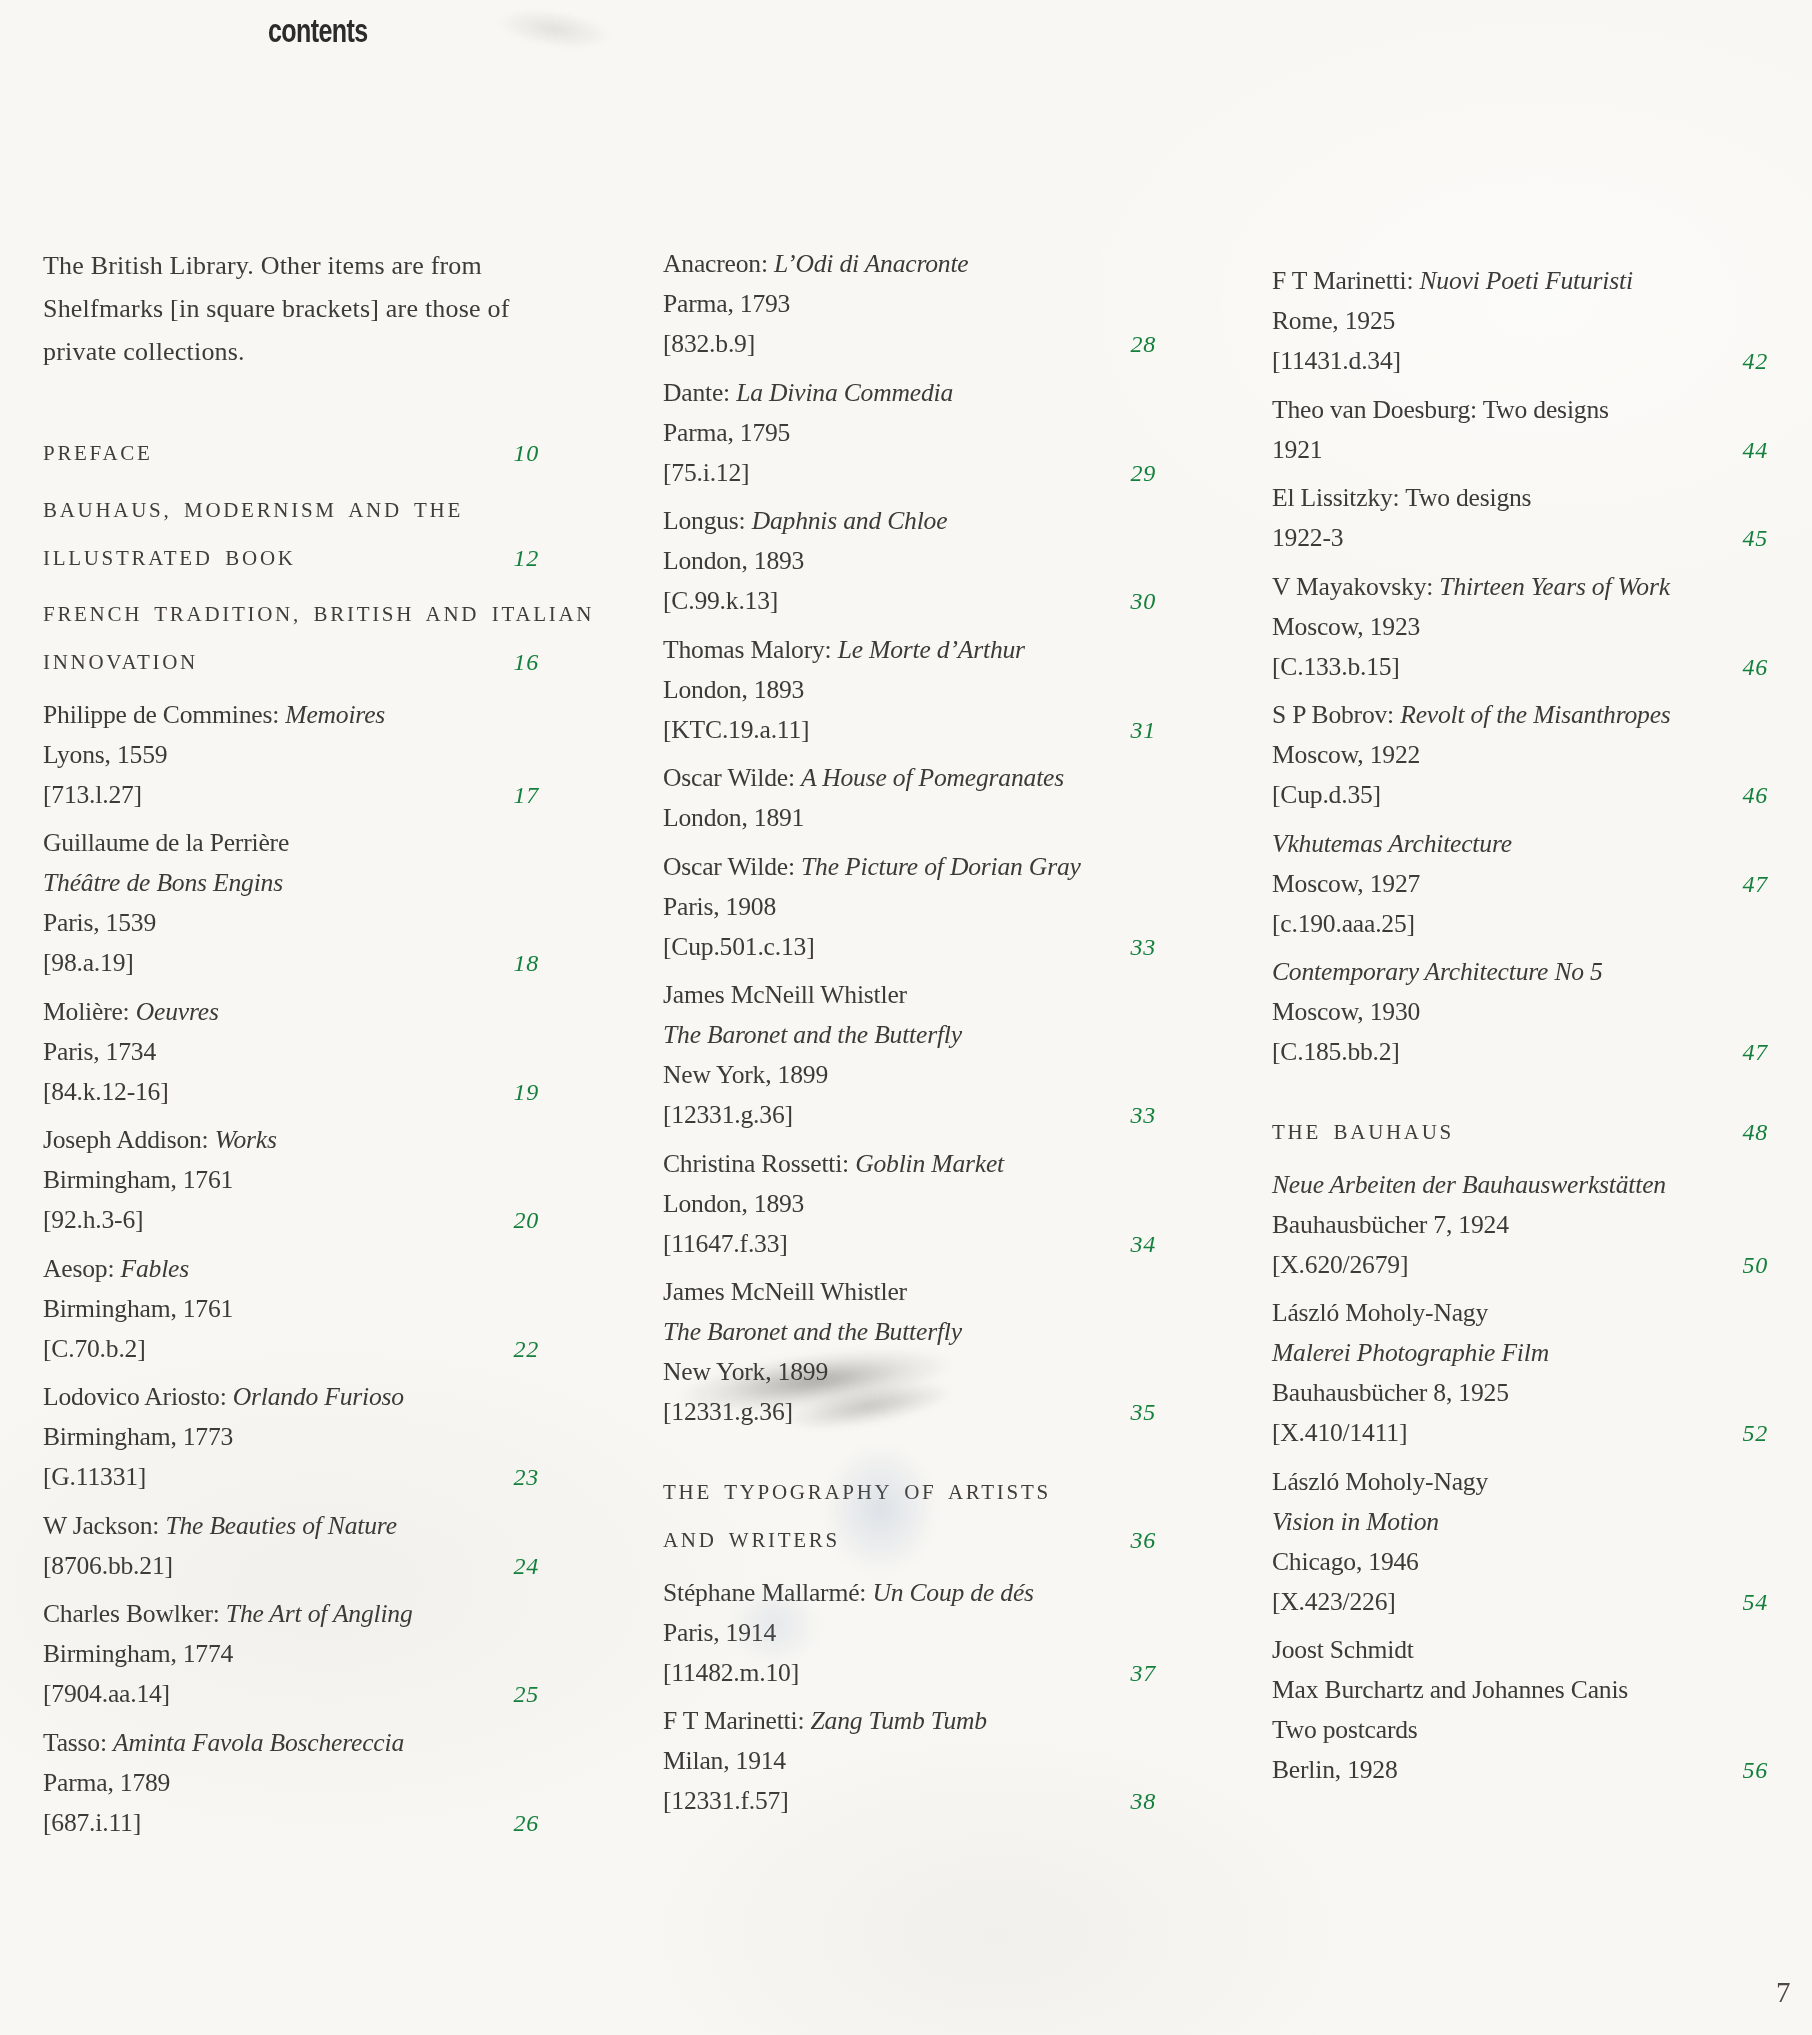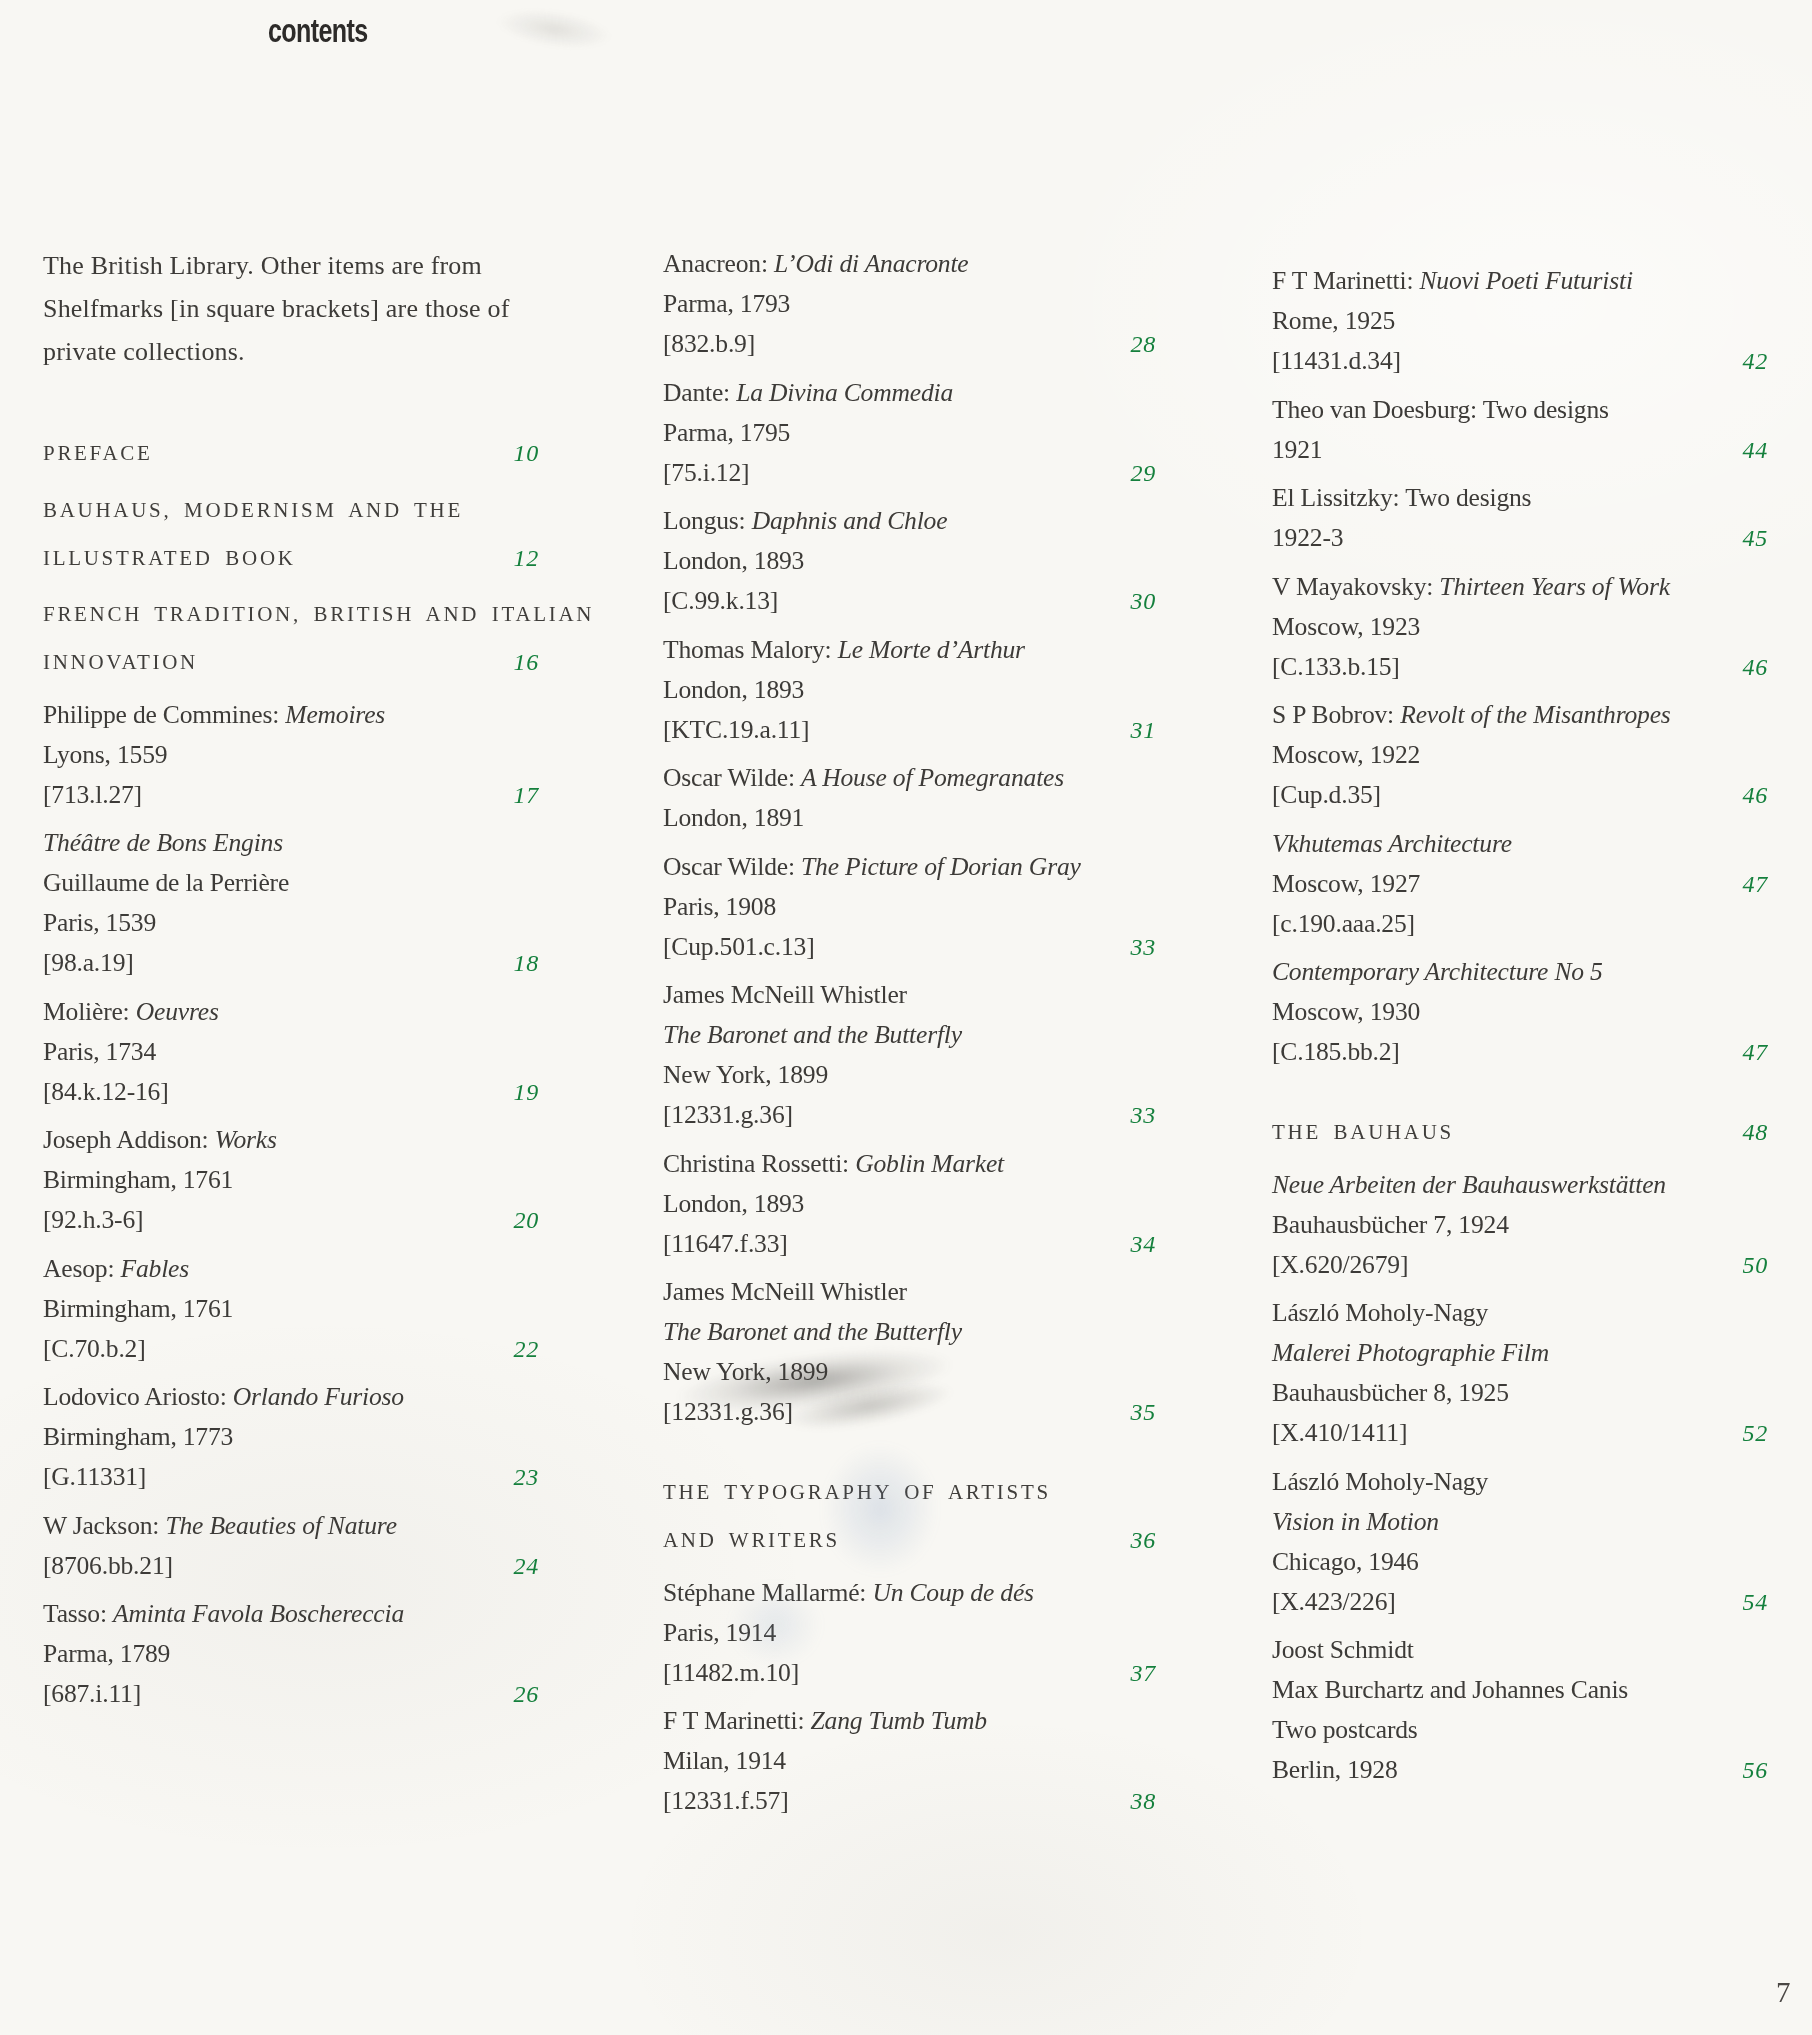--- a/index.html
+++ b/index.html
@@ -139,22 +139,22 @@
       <div class="block section">
         <div class="line"><span>FRENCH TRADITION, BRITISH AND ITALIAN</span></div>
         <div class="line"><span>INNOVATION</span><span class="page-ref">16</span></div>
       </div>
       <div class="block entry">
         <div class="line"><span>Philippe de Commines: </span><span class="it">Memoires</span></div>
         <div class="line"><span>Lyons, 1559</span></div>
         <div class="line"><span>[713.l.27]</span><span class="page-ref">17</span></div>
       </div>
       <div class="block entry">
+        <div class="line"><span>Guillaume de la Perrière</span></div>
         <div class="line"><span class="it">Théâtre de Bons Engins</span></div>
-        <div class="line"><span>Guillaume de la Perrière</span></div>
         <div class="line"><span>Paris, 1539</span></div>
         <div class="line"><span>[98.a.19]</span><span class="page-ref">18</span></div>
       </div>
       <div class="block entry">
         <div class="line"><span>Molière: </span><span class="it">Oeuvres</span></div>
         <div class="line"><span>Paris, 1734</span></div>
         <div class="line"><span>[84.k.12-16]</span><span class="page-ref">19</span></div>
       </div>
       <div class="block entry">
         <div class="line"><span>Joseph Addison: </span><span class="it">Works</span></div>
@@ -167,20 +167,25 @@
         <div class="line"><span>[C.70.b.2]</span><span class="page-ref">22</span></div>
       </div>
       <div class="block entry">
         <div class="line"><span>Lodovico Ariosto: </span><span class="it">Orlando Furioso</span></div>
         <div class="line"><span>Birmingham, 1773</span></div>
         <div class="line"><span>[G.11331]</span><span class="page-ref">23</span></div>
       </div>
       <div class="block entry">
         <div class="line"><span>W Jackson: </span><span class="it">The Beauties of Nature</span></div>
         <div class="line"><span>[8706.bb.21]</span><span class="page-ref">24</span></div>
+      </div>
+      <div class="block entry">
+        <div class="line"><span>Charles Bowlker: </span><span class="it">The Art of Angling</span></div>
+        <div class="line"><span>Birmingham, 1774</span></div>
+        <div class="line"><span>[7904.aa.14]</span><span class="page-ref">25</span></div>
       </div>
       <div class="block entry">
         <div class="line"><span>Tasso: </span><span class="it">Aminta Favola Boschereccia</span></div>
         <div class="line"><span>Parma, 1789</span></div>
         <div class="line"><span>[687.i.11]</span><span class="page-ref">26</span></div>
       </div>
     </div>
 </div>
 
 <div class="col col-2">

